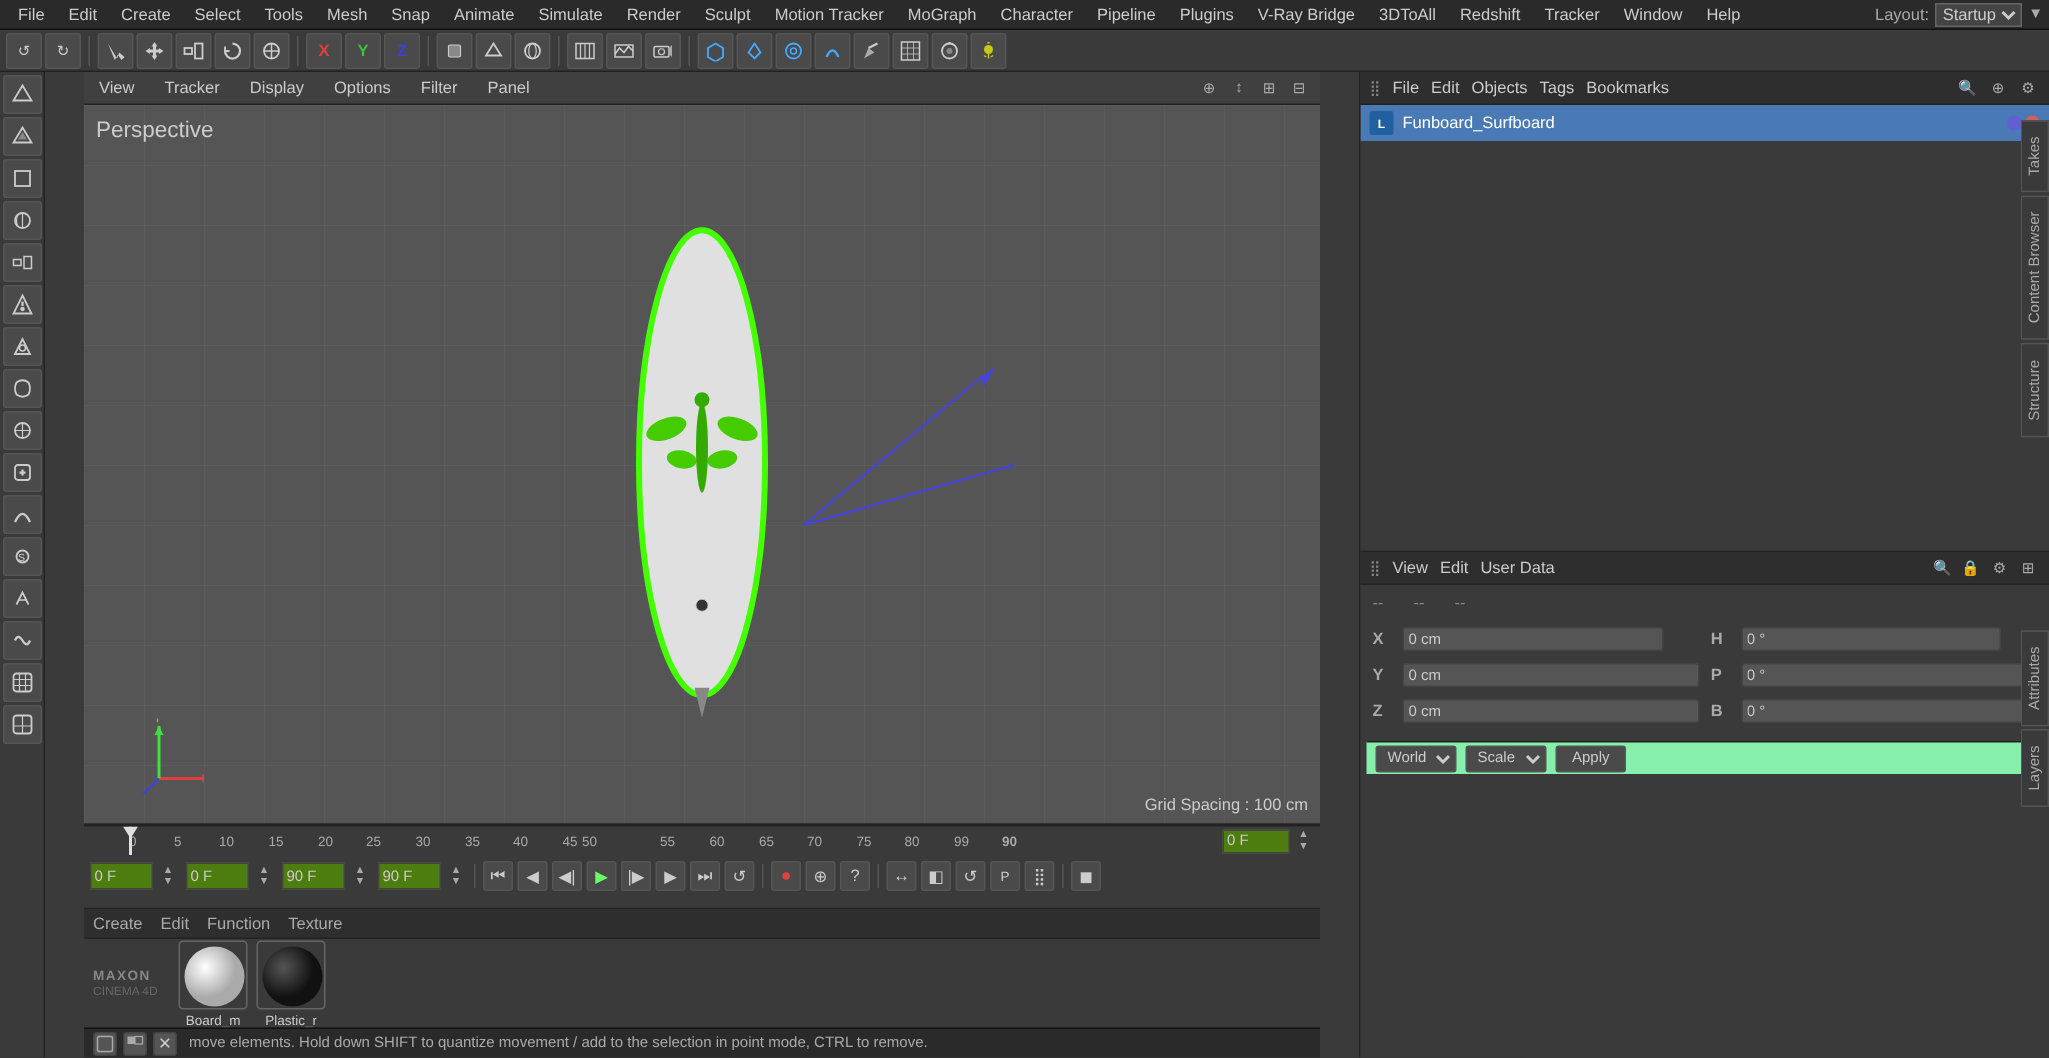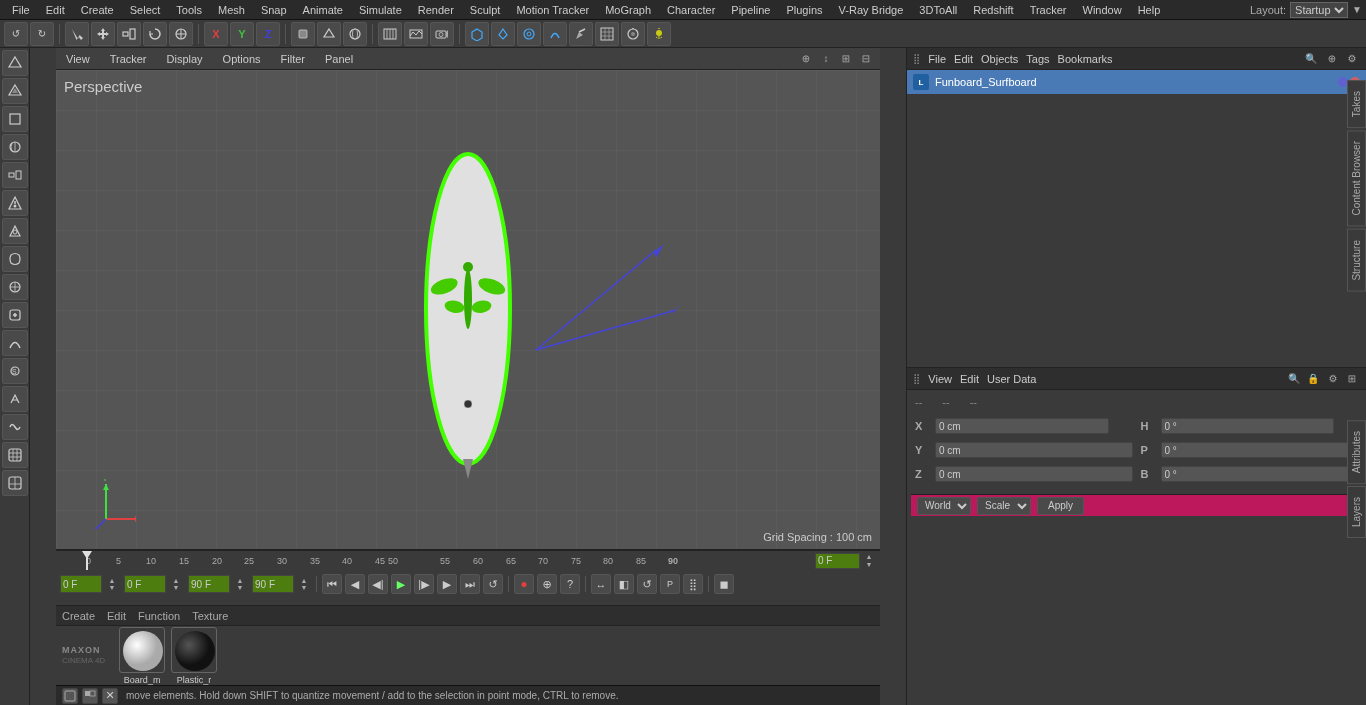--- a/index.html
+++ b/index.html
@@ -386,21 +386,21 @@
       font-size: 10px;
       color: #aaa;
       width: 20px;
     }
 
     
     #bottom-dropdowns {
       display: flex;
       align-items: center;
       height: 22px;
-      background: #be185d;
+      background: #86efac;
       padding: 0 6px;
       gap: 6px;
       border-top: 1px solid #222;
     }
     .bd-select {
       height: 18px;
       background: #4a4a4a;
       border: 1px solid #555;
       color: #ccc;
       font-size: 10px;
@@ -919,21 +919,21 @@
             <span style="font-size:9px;color:#aaa;position:absolute;left:224px;">35</span>
             <span style="font-size:9px;color:#aaa;position:absolute;left:256px;">40</span>
             <span style="font-size:9px;color:#aaa;position:absolute;left:289px;">45</span>
             <span style="font-size:9px;color:#aaa;position:absolute;left:302px;">50</span>
             <span style="font-size:9px;color:#aaa;position:absolute;left:354px;">55</span>
             <span style="font-size:9px;color:#aaa;position:absolute;left:387px;">60</span>
             <span style="font-size:9px;color:#aaa;position:absolute;left:420px;">65</span>
             <span style="font-size:9px;color:#aaa;position:absolute;left:452px;">70</span>
             <span style="font-size:9px;color:#aaa;position:absolute;left:485px;">75</span>
             <span style="font-size:9px;color:#aaa;position:absolute;left:517px;">80</span>
-            <span style="font-size:9px;color:#aaa;position:absolute;left:550px;">85</span>
+            <span style="font-size:9px;color:#aaa;position:absolute;left:550px;">99</span>
             <span style="font-size:9px;color:#aaa;position:absolute;left:582px;font-weight:bold;">90</span>
           </div>
 
           <div style="position:absolute;right:4px;display:flex;align-items:center;gap:2px;">
             <input class="pr-field" style="width: 45px; height: 16px;" value="0 F">
             <div style="width:14px;height:16px;display:flex;flex-direction:column;cursor:pointer;">
               <div style="font-size:7px;color:#aaa;text-align:center;line-height:8px;">▲</div>
               <div style="font-size:7px;color:#aaa;text-align:center;line-height:8px;">▼</div>
             </div>
           </div>

